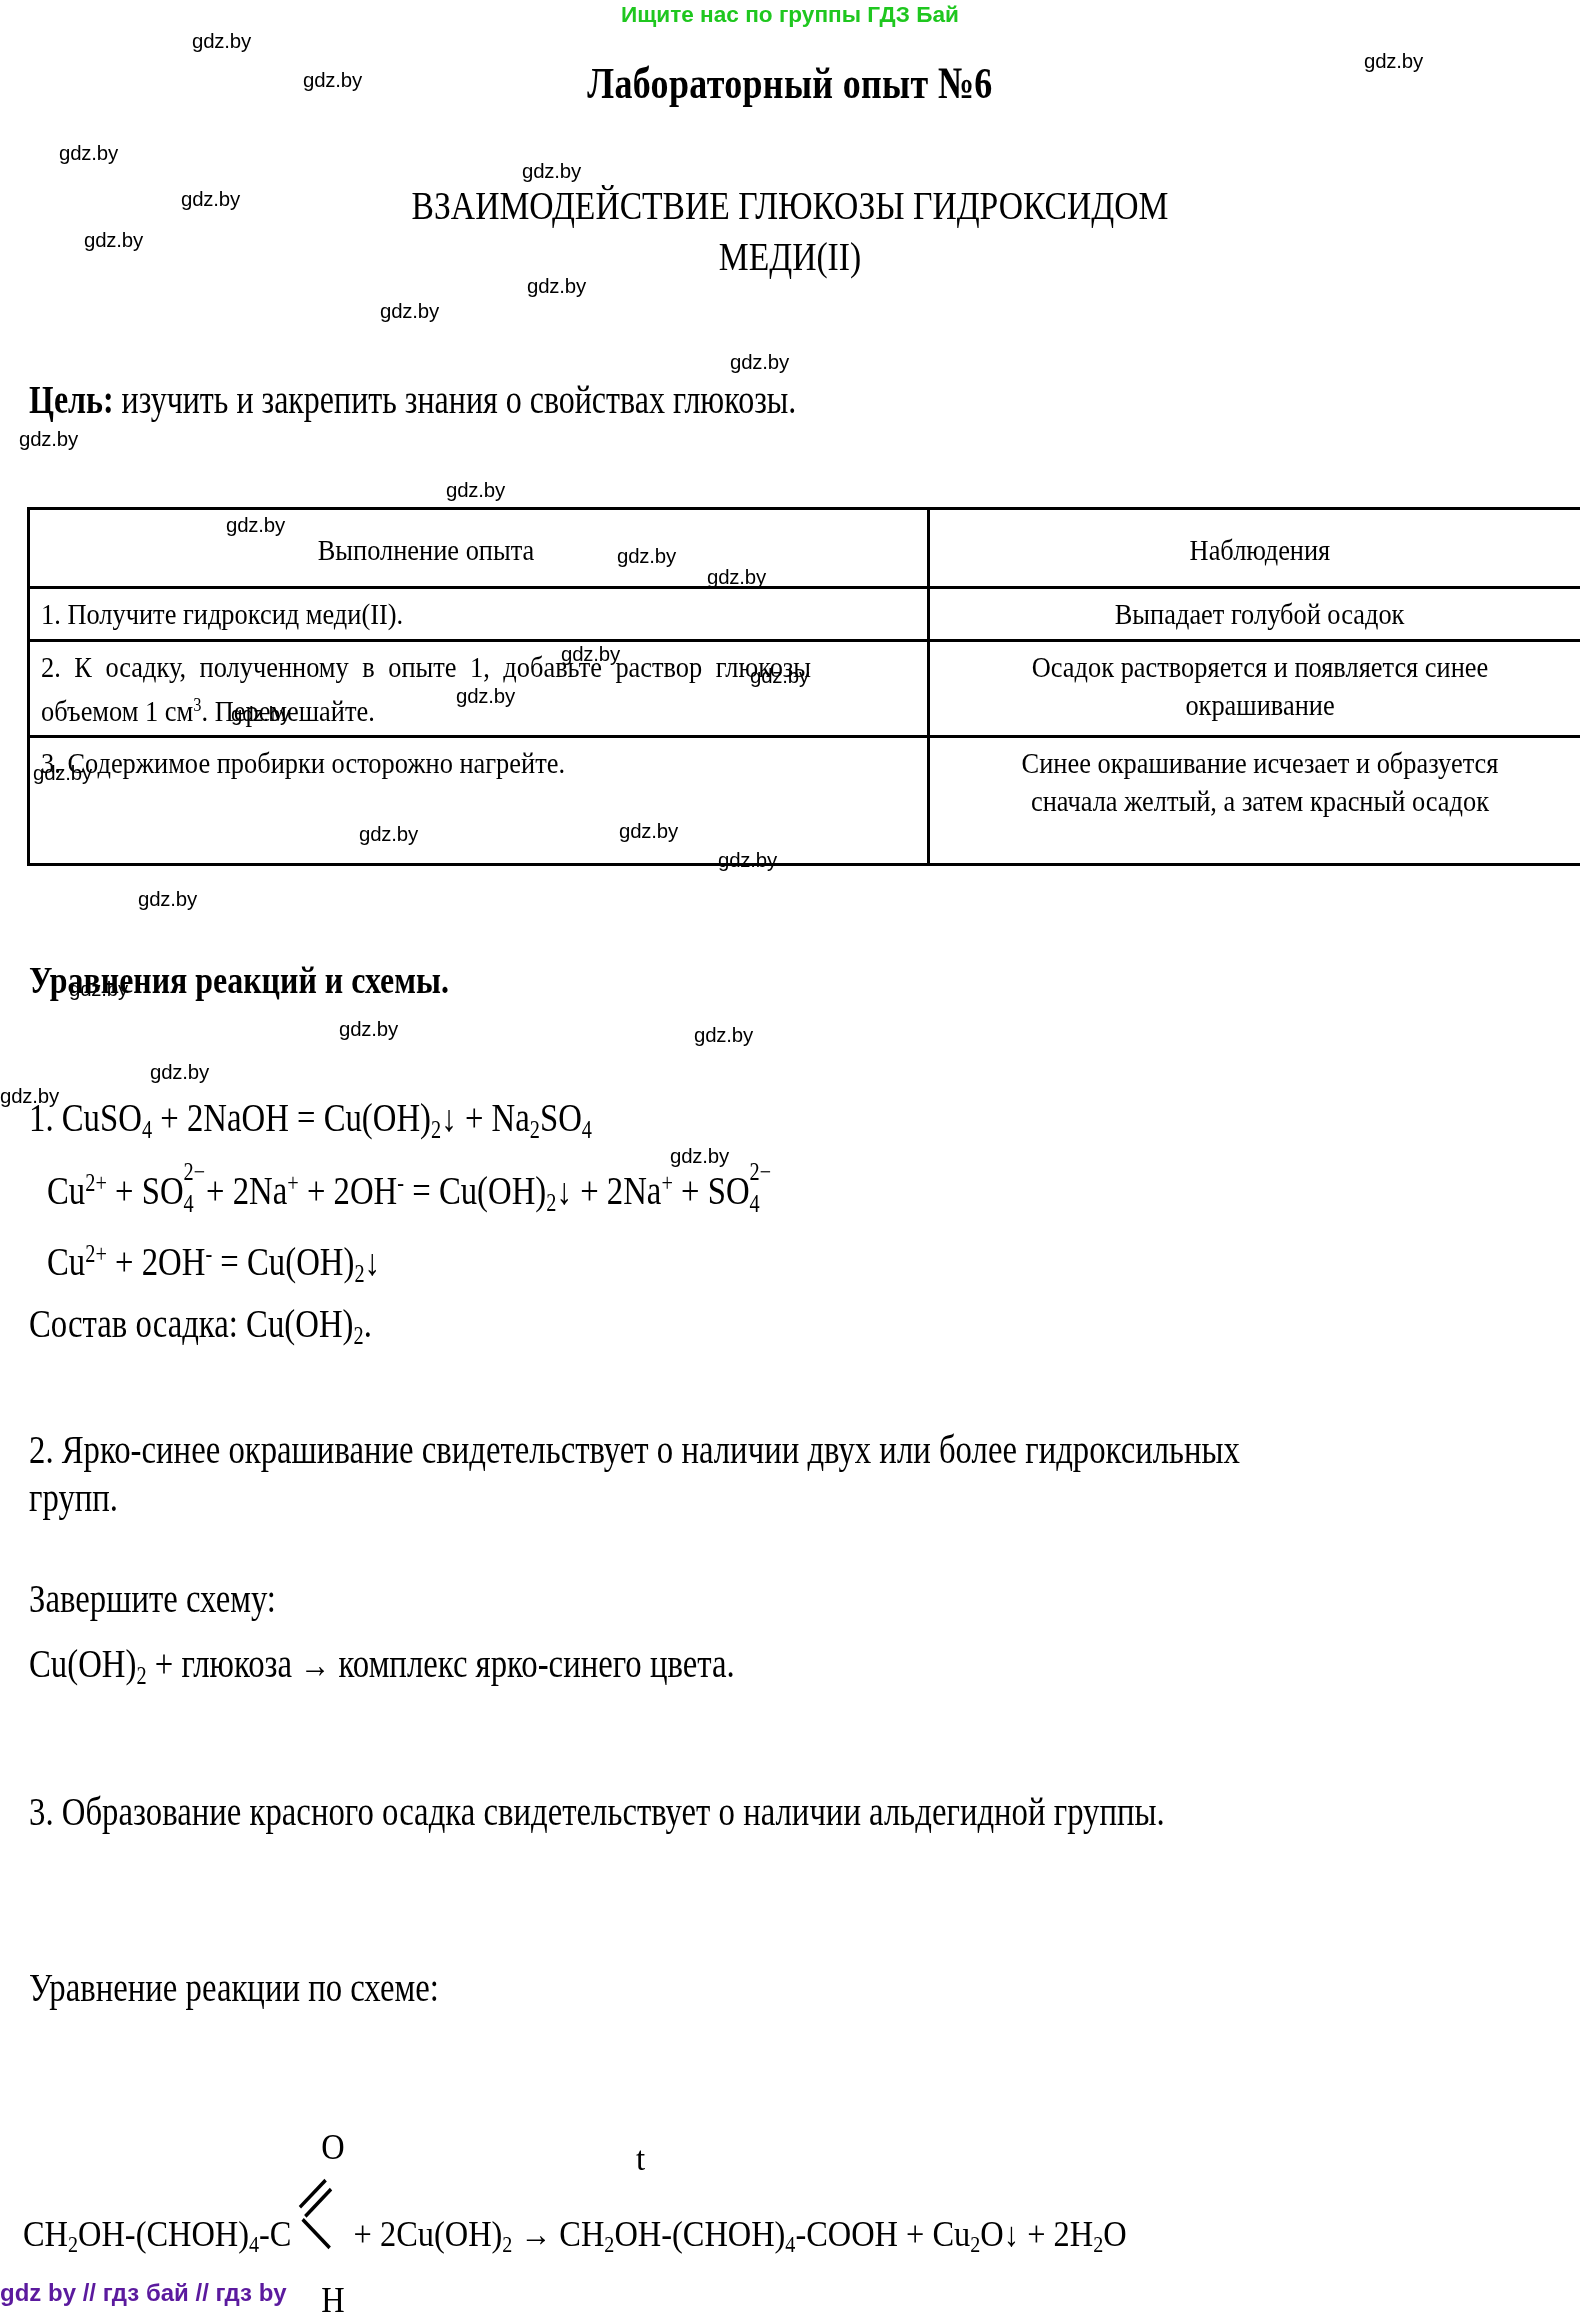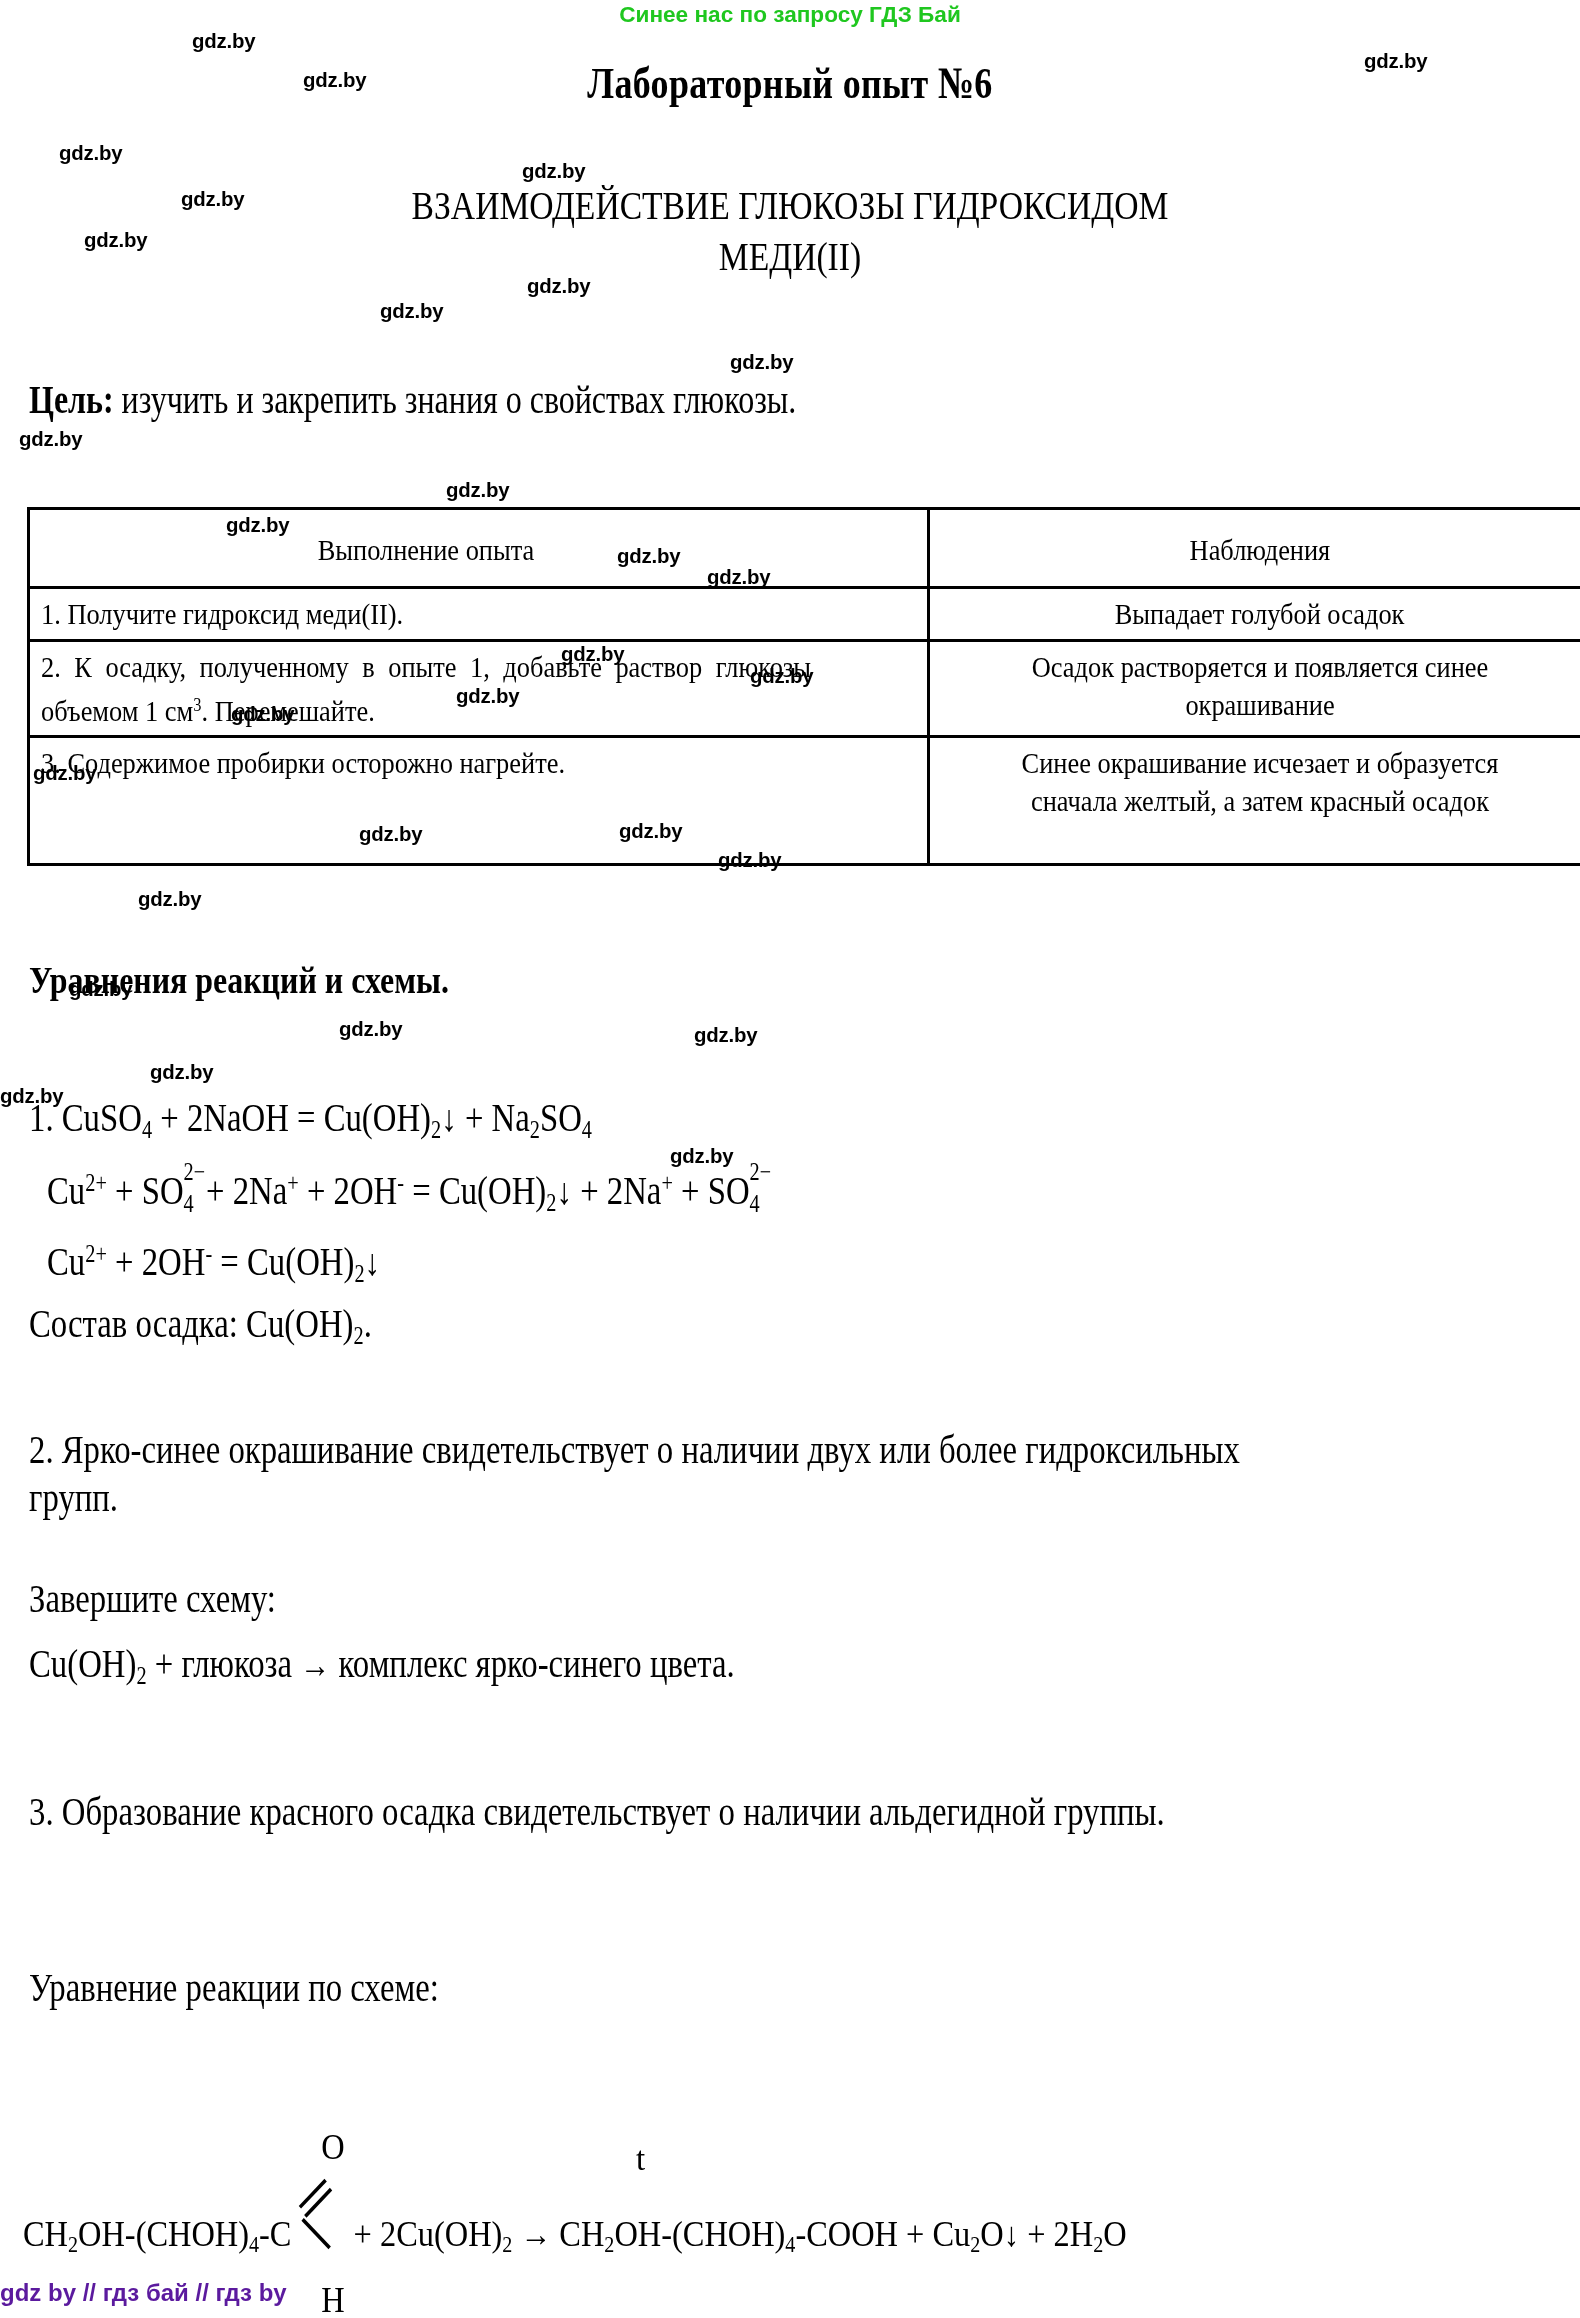--- a/index.html
+++ b/index.html
@@ -18,21 +18,20 @@
 
   
   .wm {
     position: absolute;
     font-family: "Liberation Sans", "DejaVu Sans", sans-serif;
     font-size: 20.4px;
     color: #000000;
     white-space: nowrap;
     letter-spacing: -0.2px;
     pointer-events: none;
-    font-weight: bold;
   }
 
   .top-banner {
     position: absolute;
     top: 1.5px;
     left: 0;
     width: 1580px;
     text-align: center;
     font-family: "Liberation Sans", "DejaVu Sans", sans-serif;
     font-size: 22.6px;
@@ -205,21 +204,21 @@
     position: absolute;
     left: 636px;
     top: 2141px;
     font-size: 33px;
     font-family: "Liberation Serif", serif;
   }
 </style>
 </head>
 <body>
 
-<div class="top-banner">Синее нас по запросу ГДЗ Бай</div>
+<div class="top-banner">Ищите нас по группы ГДЗ Бай</div>
 
 <div id="wm-layer">
     <div class="wm" style="left: 192px; top: 30px;">gdz.by</div>
     <div class="wm" style="left: 303px; top: 69px;">gdz.by</div>
     <div class="wm" style="left: 1364px; top: 50px;">gdz.by</div>
     <div class="wm" style="left: 59px; top: 142px;">gdz.by</div>
     <div class="wm" style="left: 522px; top: 160px;">gdz.by</div>
     <div class="wm" style="left: 181px; top: 188px;">gdz.by</div>
     <div class="wm" style="left: 84px; top: 229px;">gdz.by</div>
     <div class="wm" style="left: 380px; top: 300px;">gdz.by</div>

